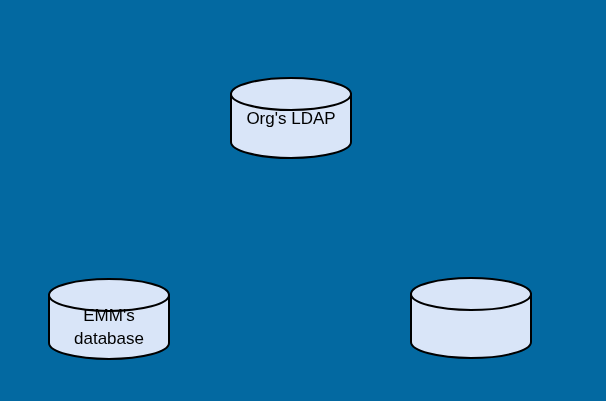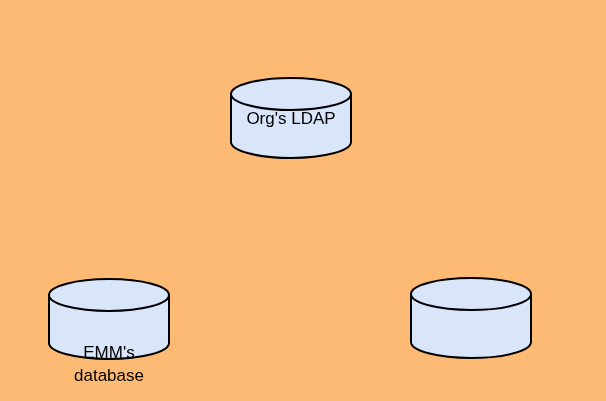--- a/index.html
+++ b/index.html
@@ -4,21 +4,21 @@
 <style>
   html, body {
     margin: 0;
     padding: 0;
     background: #000000;
   }
   .canvas {
     position: relative;
     width: 606px;
     height: 401px;
-    background: #fdba74;
+    background: #0369a1;
     overflow: hidden;
     font-family: "Liberation Sans", "DejaVu Sans", sans-serif;
   }
   .node {
     position: absolute;
     width: 122px;
     height: 82px;
   }
   .node svg {
     position: absolute;
@@ -33,21 +33,21 @@
     text-align: center;
     color: #000000;
     font-size: 17px;
     line-height: 23px;
     white-space: nowrap;
   }
   .node-ldap   { left: 230px; top: 77px; }
   .node-emm    { left: 48px;  top: 278px; }
   .node-google { left: 410px; top: 277px; }
   .node-ldap .node-label   { top: 30px; }
-  .node-emm .node-label    { top: 26px; margin-top: 37px; }
+  .node-emm .node-label    { top: 26px; }
   .node-google .node-label { top: 36px; }
 </style>
 </head>
 <body>
 
 <div class="canvas">
 
   <div class="node node-ldap">
     <svg width="122" height="82" viewBox="0 0 122 82">
       <path d="M 1 17 L 1 65 A 60 16 0 0 0 121 65 L 121 17 Z" stroke-width="2" fill="#d9e5f8" stroke="#000000"></path>

